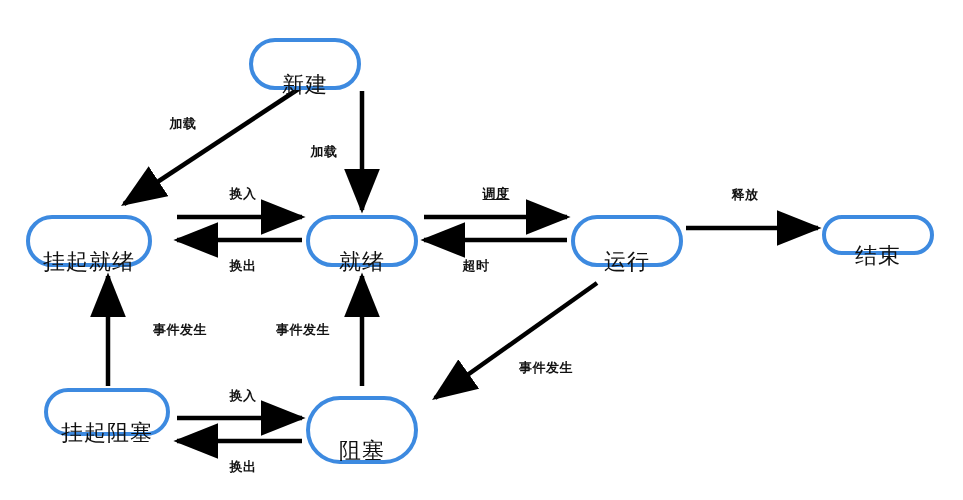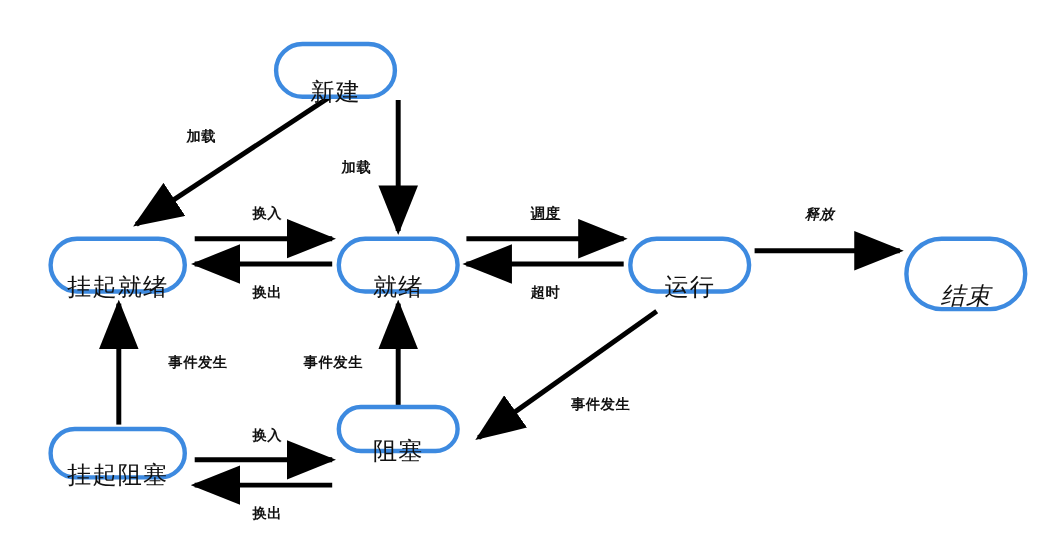--- a/index.html
+++ b/index.html
@@ -89,57 +89,57 @@
 
     <line x1="177" y1="418" x2="302" y2="418" stroke="#000000" stroke-width="4.5" marker-end="url(#arrowhead)"></line>
 
     <line x1="302" y1="441" x2="177" y2="441" stroke="#000000" stroke-width="4.5" marker-end="url(#arrowhead)"></line>
   </svg>
 
   <div class="node" style="left:249px; top:38px; width:112px; height:52px;">
     <span class="node-label">新建</span>
   </div>
 
-  <div class="node" style="left:44px; top:215px; width:126px; height:52px;">
+  <div class="node" style="left:26px; top:215px; width:126px; height:52px;">
     <span class="node-label">挂起就绪</span>
   </div>
 
   <div class="node" style="left:306px; top:215px; width:112px; height:52px;">
     <span class="node-label">就绪</span>
   </div>
 
   <div class="node" style="left:571px; top:215px; width:112px; height:52px;">
     <span class="node-label">运行</span>
   </div>
 
-  <div class="node" style="left:822px; top:215px; width:112px; height:68px;font-style:italic;">
+  <div class="node" style="left:822px; top:215px; width:112px; height:40px;">
     <span class="node-label">结束</span>
   </div>
 
   <div class="node" style="left:44px; top:388px; width:126px; height:48px;">
     <span class="node-label">挂起阻塞</span>
   </div>
 
-  <div class="node" style="left:306px; top:368px; width:112px; height:44px;">
+  <div class="node" style="left:306px; top:396px; width:112px; height:68px;">
     <span class="node-label">阻塞</span>
   </div>
 
   <div class="edge-label" style="left:183px; top:124px;">加载</div>
 
   <div class="edge-label" style="left:324px; top:152px;">加载</div>
 
   <div class="edge-label" style="left:243px; top:194px;">换入</div>
 
   <div class="edge-label" style="left:243px; top:266px;">换出</div>
 
   <div class="edge-label" style="left:496px; top:194px;text-decoration:underline;">调度</div>
 
-  <div class="edge-label" style="left:496px; top:266px;">超时</div>
+  <div class="edge-label" style="left:476px; top:266px;">超时</div>
 
-  <div class="edge-label" style="left:745px; top:195px;font-style:italic;">释放</div>
+  <div class="edge-label" style="left:745px; top:195px;">释放</div>
 
   <div class="edge-label" style="left:180px; top:330px;">事件发生</div>
 
   <div class="edge-label" style="left:303px; top:330px;">事件发生</div>
 
   <div class="edge-label" style="left:546px; top:368px;">事件发生</div>
 
   <div class="edge-label" style="left:243px; top:396px;">换入</div>
 
   <div class="edge-label" style="left:243px; top:467px;">换出</div>

